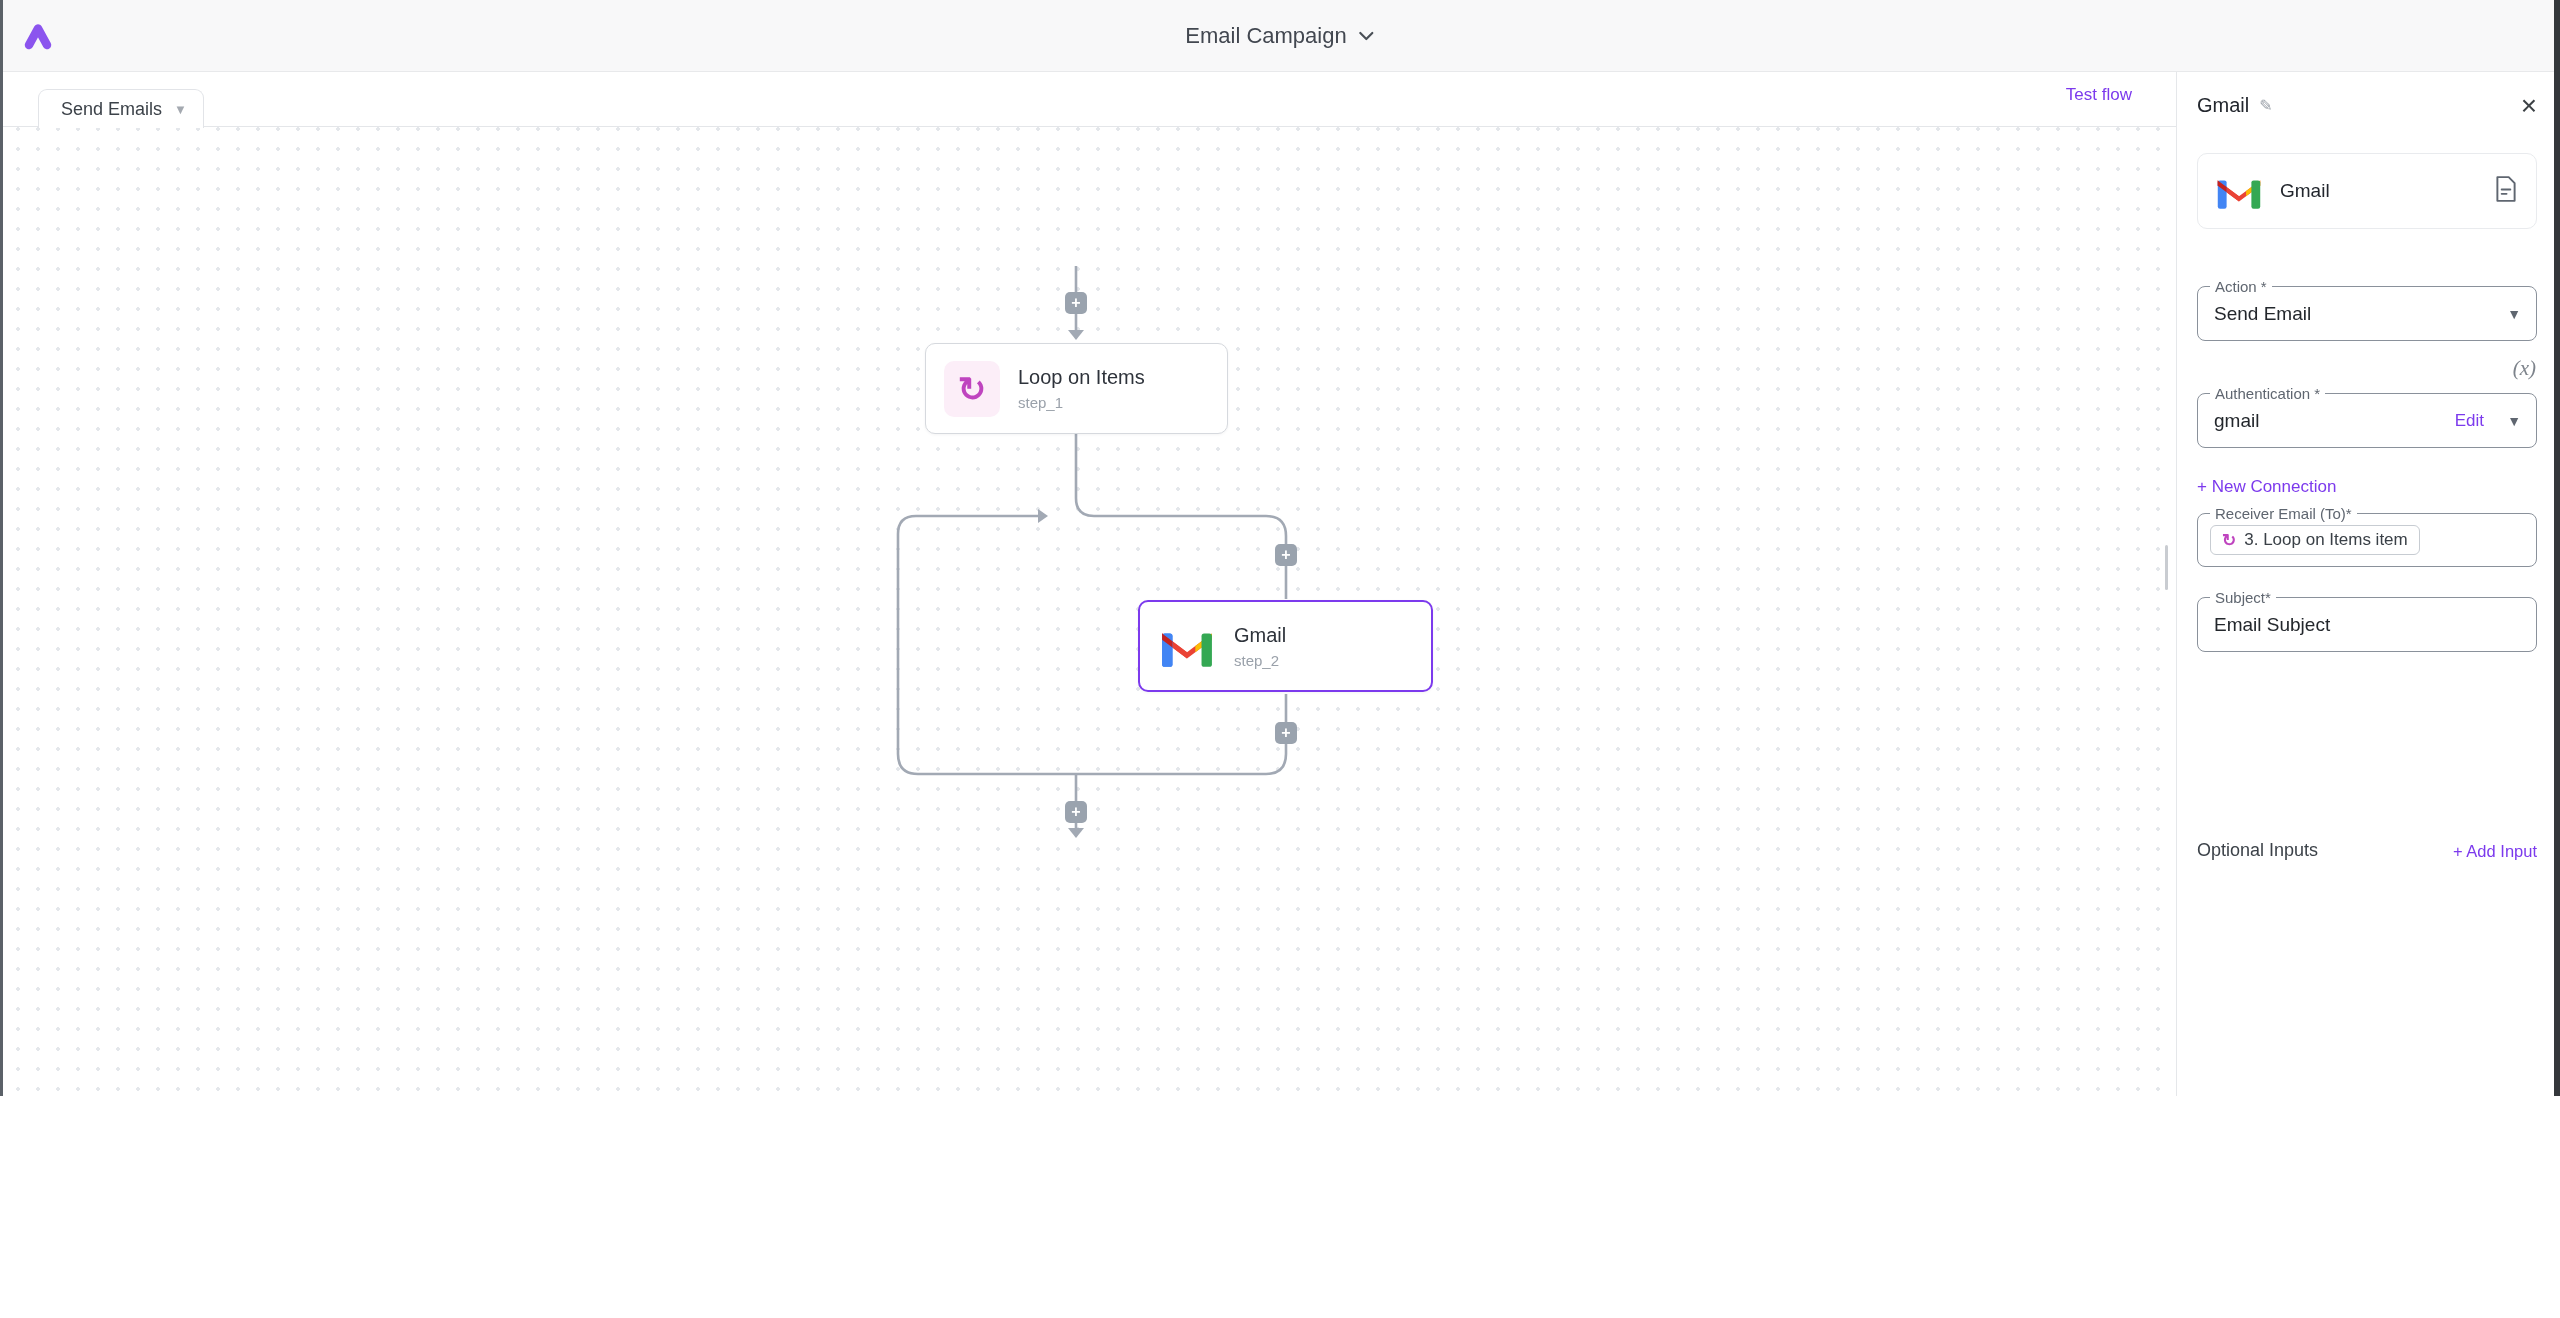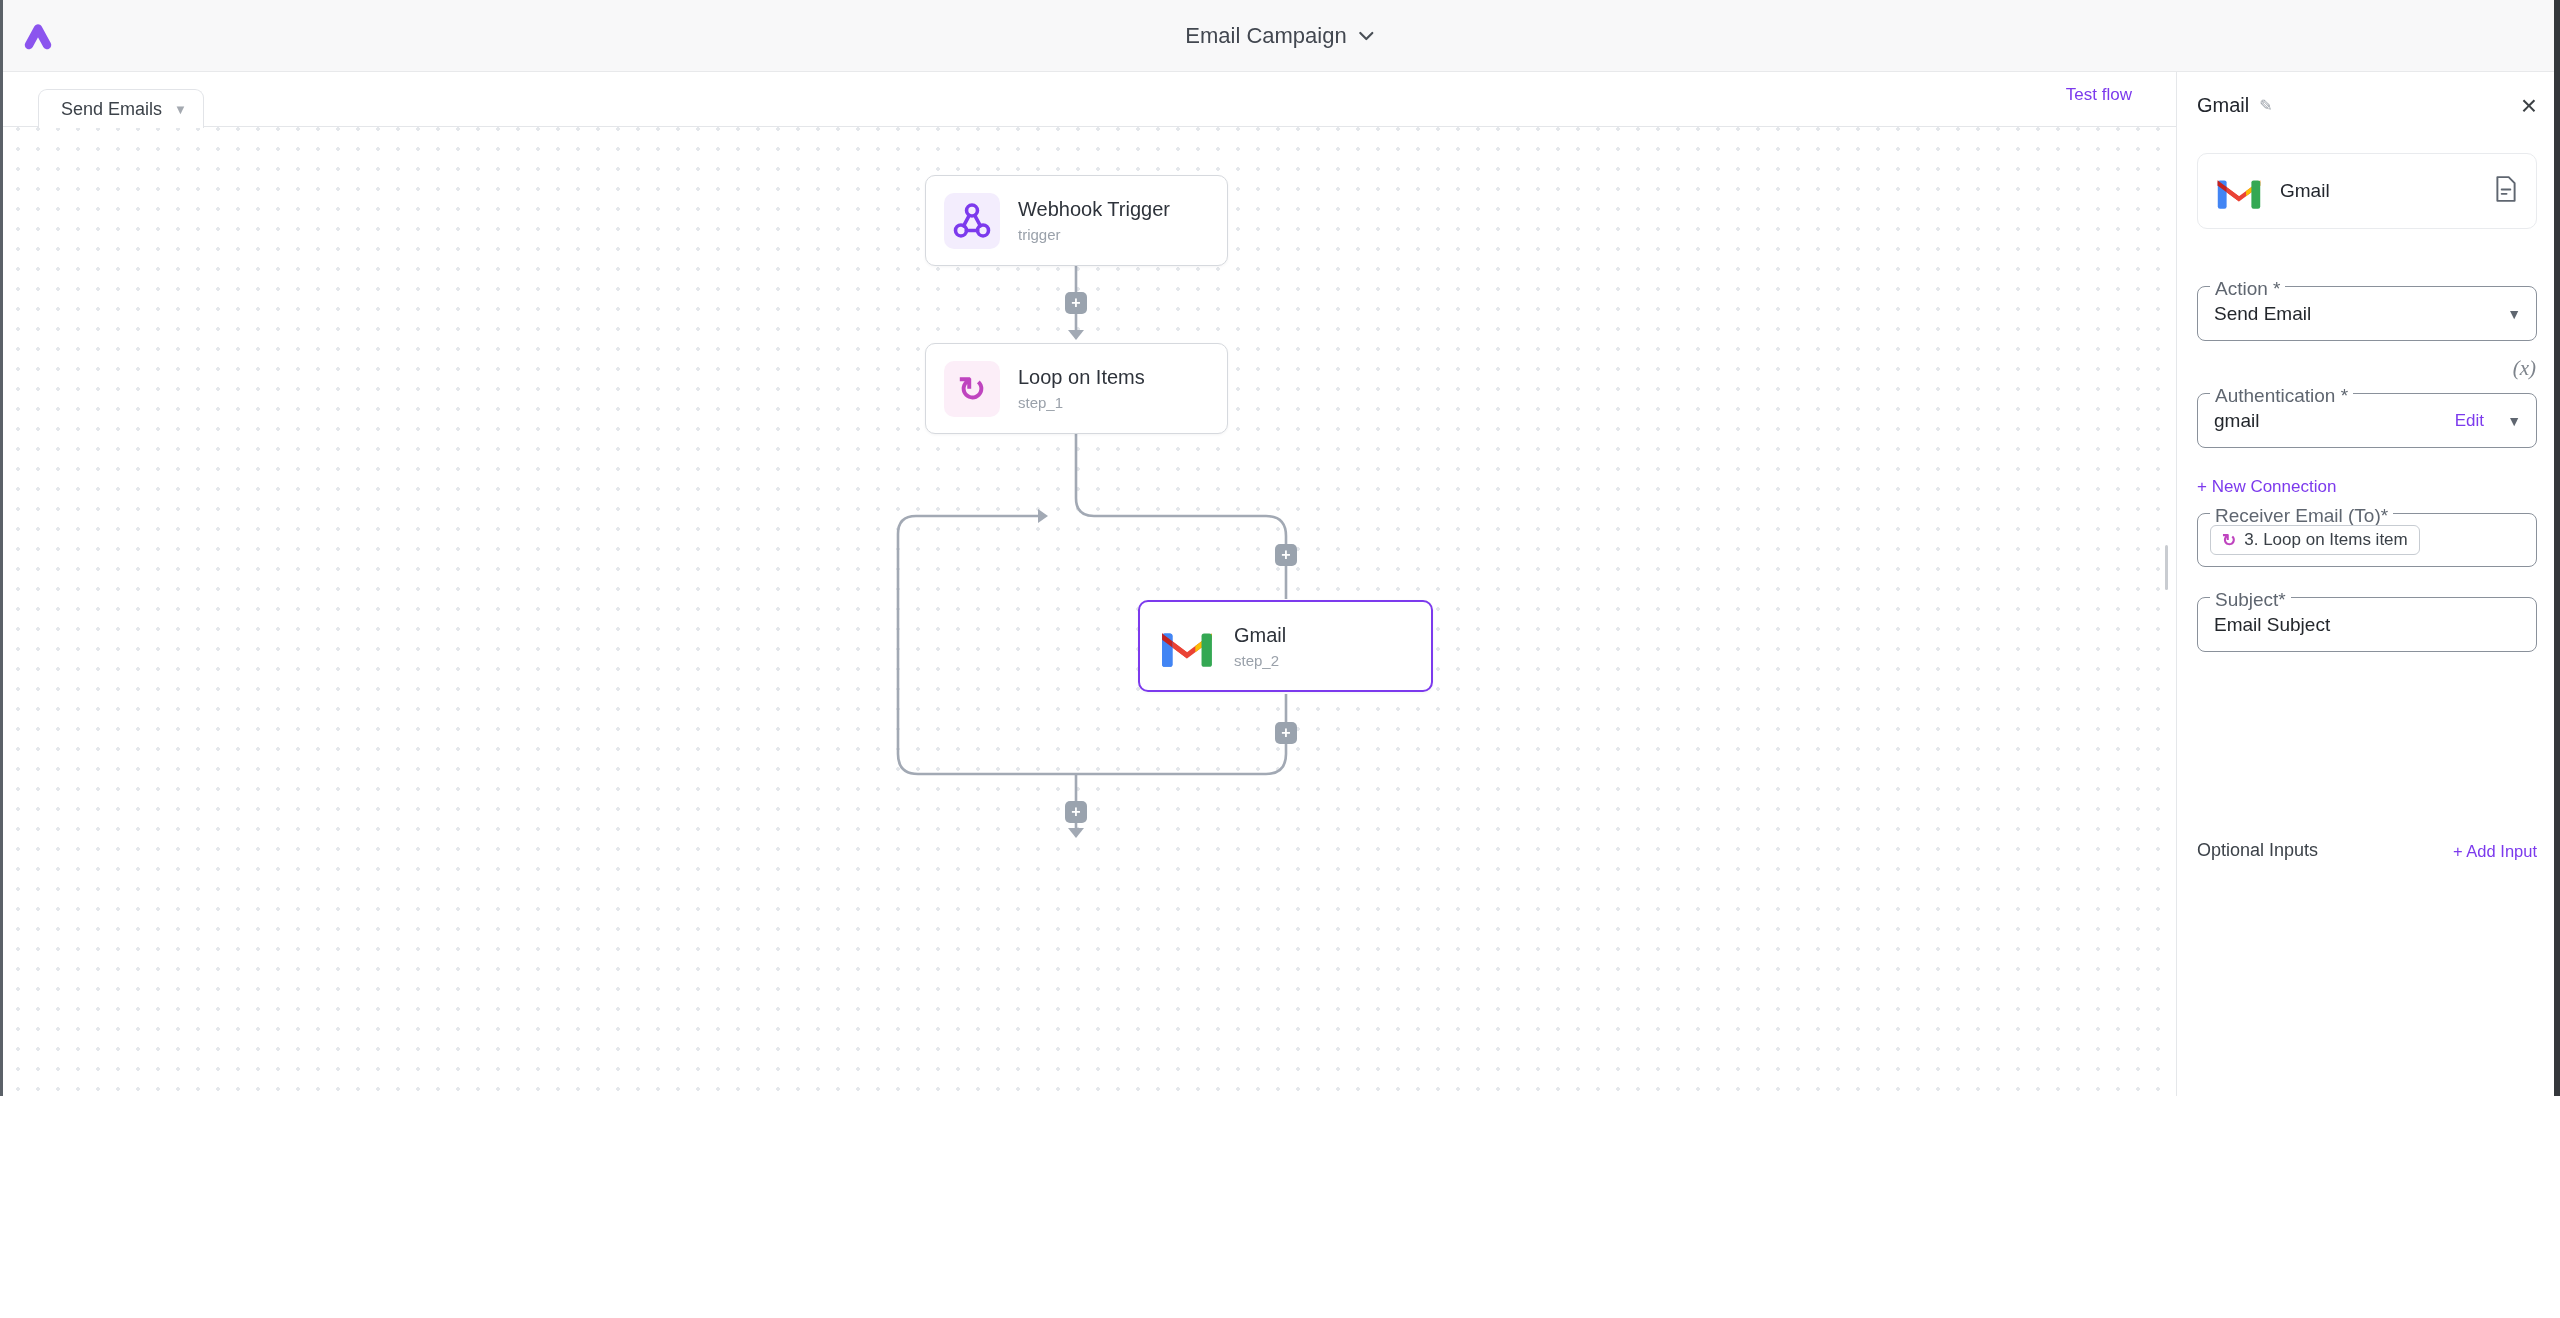--- a/index.html
+++ b/index.html
@@ -61,21 +61,21 @@
   .p-head { position:absolute; left:20px; top:22px; width:340px; display:flex; align-items:center; }
   .p-head .t { font-size:20px; color:#23272e; }
   .p-head .pencil { margin-left:10px; font-size:16px; color:#9aa0a8; cursor:pointer; }
   .p-close { position:absolute; right:0; top:-2px; font-size:28px; font-weight:300; color:#3c4145; cursor:pointer; line-height:1; }
 
   .app-card { position:absolute; left:20px; top:81px; width:340px; height:76px; border:1px solid #e9ebee; border-radius:10px; display:flex; align-items:center; gap:18px; padding:0 18px; }
   .app-card .name { font-size:19px; color:#23272e; }
   .app-card .doc { margin-left:auto; cursor:pointer; }
 
   .field { position:absolute; left:20px; width:340px; height:55px; border:1.5px solid #8a919b; border-radius:8px; background:#fff; }
-  .field .flabel { position:absolute; top:-9px; left:12px; background:#fff; padding:0 5px; font-size:19px; color:#5f6670; white-space:nowrap; }
+  .field .flabel { position:absolute; top:-9px; left:12px; background:#fff; padding:0 5px; font-size:15px; color:#5f6670; white-space:nowrap; }
   .field .fvalue { position:absolute; left:16px; top:0; height:100%; display:flex; align-items:center; font-size:19px; color:#23272c; }
   .field .chev { position:absolute; right:15px; top:50%; transform:translateY(-50%); font-size:14px; color:#5f6670; }
   .field.focused { border:2px solid #7c3aed; }
   .field.focused .flabel { color:#7c3aed; }
   .edit-link { position:absolute; right:52px; top:50%; transform:translateY(-50%); font-size:17px; color:#7c3aed; cursor:pointer; }
 
   .dyn-token { position:absolute; right:24px; top:356px; font-size:21px; font-style:italic; font-family:"Liberation Serif", serif; color:#7d838b; }
 
   .link-row { position:absolute; left:20px; font-size:17px; color:#7c3aed; cursor:pointer; }
 
@@ -135,36 +135,20 @@
     </svg>
 
     <div class="canvas-scroll-thumb" style="top:418px;"></div>
   </div>
 
   <div class="plus-btn" style="left:1065px; top:292px;">+</div>
   <div class="plus-btn" style="left:1275px; top:544px;">+</div>
   <div class="plus-btn" style="left:1275px; top:722px;">+</div>
   <div class="plus-btn" style="left:1065px; top:801px;">+</div>
 
-  <div class="node" style="left:925px; top:175px; width:303px; height:91px;">
-    <div class="tile webhook">
-      <svg width="42" height="42" viewBox="0 0 40 40" fill="none" stroke="#7c3aed" stroke-width="3.4" stroke-linecap="round">
-        <circle cx="20" cy="10" r="5.2"></circle>
-        <circle cx="9.5" cy="29" r="5.2"></circle>
-        <circle cx="30.5" cy="29" r="5.2"></circle>
-        <path d="M17.4 14.6 L12 24.6"></path>
-        <path d="M22.6 14.6 L28 24.6"></path>
-        <path d="M14.8 29 H25.2"></path>
-      </svg>
-    </div>
-    <div class="txt">
-      <span class="title">Webhook Trigger</span>
-      <span class="sub">trigger</span>
-    </div>
-  </div>
 
   <div class="node" style="left:925px; top:343px; width:303px; height:91px;">
     <div class="tile loop">
       <span class="loop-glyph">↻</span>
     </div>
     <div class="txt">
       <span class="title">Loop on Items</span>
       <span class="sub">step_1</span>
     </div>
   </div>

